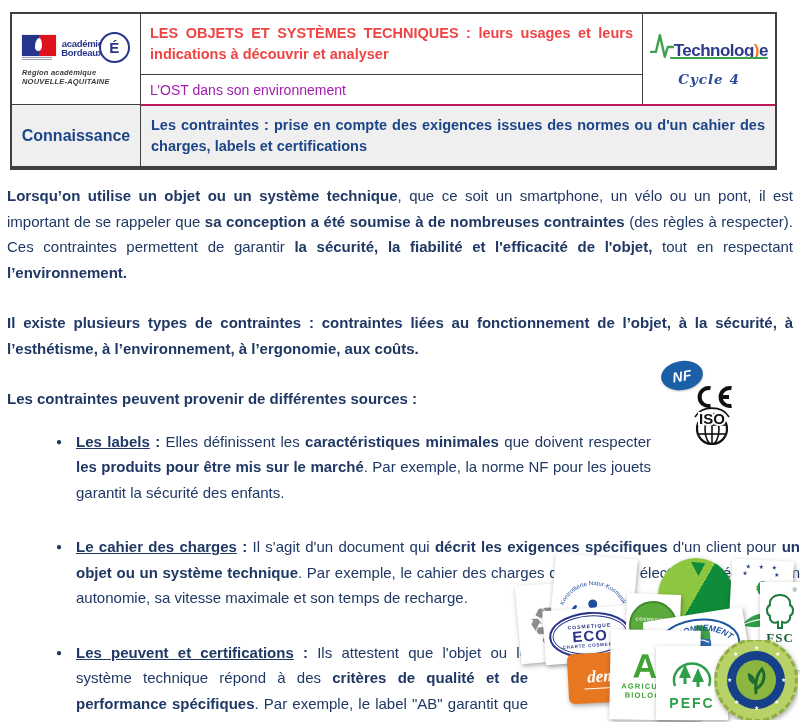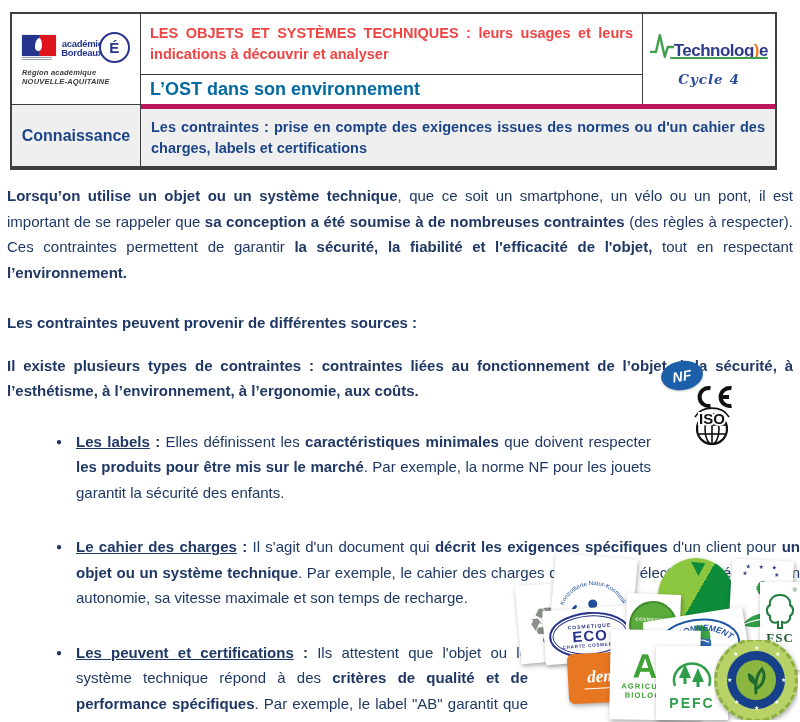--- a/index.html
+++ b/index.html
@@ -12,23 +12,23 @@
     position:absolute;left:10px;top:12px;width:767px;
     display:grid;grid-template-columns:129px 1fr 132px;grid-template-rows:61px 29px 62px;
     border:2px solid #3f3f3f;border-bottom-width:4px;background:#fff;box-sizing:border-box;
   }
   .hdr>div{box-sizing:border-box;}
   .cell-logo{grid-row:1/3;grid-column:1;border-right:1px solid #3f3f3f;display:flex;flex-direction:column;justify-content:center;padding:4px 6px;}
   .cell-title{grid-row:1;grid-column:2;border-right:1px solid #3f3f3f;border-bottom:1px solid #3f3f3f;display:flex;align-items:center;padding:4px 9px;}
   .cell-ost{grid-row:2;grid-column:2;border-right:1px solid #3f3f3f;display:flex;align-items:center;padding:2px 9px;}
   .cell-tech{grid-row:1/3;grid-column:3;display:flex;flex-direction:column;align-items:center;justify-content:center;gap:4px;}
   .cell-know{grid-row:3;grid-column:1;background:#EFEFEF;border-top:1px solid #3f3f3f;border-right:1px solid #3f3f3f;display:flex;align-items:center;justify-content:center;}
-  .cell-row3{grid-row:3;grid-column:2/4;background:#EFEFEF;border-top:5px solid #be185d;display:flex;align-items:center;padding:4px 10px;}
+  .cell-row3{grid-row:3;grid-column:2/4;background:#EFEFEF;border-top:2px solid #be185d;display:flex;align-items:center;padding:4px 10px;}
   .t-title{font-size:14.5px;font-weight:bold;color:#ef4444;text-align:justify;line-height:21px;}
-  .t-ost{font-size:18px;font-weight:bold;color:#0369a1;}
+  .t-ost{font-size:14px;font-weight:normal;color:#a21caf;}
   .t-know{font-size:16px;font-weight:bold;color:#1C4587;}
   .t-row3{font-size:14.5px;font-weight:bold;color:#1C4587;text-align:justify;line-height:21px;}
   
   .acad-top{display:flex;align-items:center;justify-content:center;gap:5px;}
   .flag{width:34px;height:21px;display:flex;position:relative;box-shadow:0 0 0 0.5px #ddd;}
   .flag .fb{flex:1;background:#26348B;position:relative;}
   .flag .fr{flex:1;background:#DF131E;}
   .flag .marianne{position:absolute;right:-3px;top:3px;width:7px;height:13px;background:#fff;border-radius:60% 40% 50% 50%/70% 60% 40% 30%;z-index:1;}
   .flag-motto{height:4px;margin-top:1px;display:flex;flex-direction:column;gap:1px;}
   .flag-motto i{display:block;height:1px;background:#9aa0b5;width:30px;}
@@ -167,22 +167,22 @@
       <div class="t-know">Connaissance</div>
     </div>
 
     <div class="cell-row3">
       <div class="t-row3">Les contraintes : prise en compte des exigences issues des normes ou d'un cahier des charges, labels et certifications</div>
     </div>
   </div>
 
   <div class="content">
     <p class="para runs"><span class="b">Lorsqu’on utilise un objet ou un système technique</span><span>, que ce soit un smartphone, un vélo ou un pont, il est important de se rappeler que </span><span class="b">sa conception a été soumise à de nombreuses contraintes</span><span> (des règles à respecter). Ces contraintes permettent de garantir </span><span class="b">la sécurité, la fiabilité et l'efficacité de l'objet,</span><span> tout en respectant </span><span class="b">l’environnement.</span></p>
+    <p class="para runs"><span class="b">Il existe plusieurs types de contraintes : contraintes liées au fonctionnement de l’objet, à la sécurité, à l’esthétisme, à l’environnement, à l’ergonomie, aux coûts.</span></p>
     <p class="para runs p3"><span class="b">Les contraintes peuvent provenir de différentes sources :</span></p>
-    <p class="para runs"><span class="b">Il existe plusieurs types de contraintes : contraintes liées au fonctionnement de l’objet, à la sécurité, à l’esthétisme, à l’environnement, à l’ergonomie, aux coûts.</span></p>
     <ul class="blist">
       <li class="w1 runs"><span class="b u">Les labels</span><span class="b"> : </span><span>Elles définissent les </span><span class="b">caractéristiques minimales</span><span> que doivent respecter </span><span class="b">les produits pour être mis sur le marché</span><span>. Par exemple, la norme NF pour les jouets garantit la sécurité des enfants.</span></li>
       <li class="w2 runs"><span class="b u">Le cahier des charges</span><span class="b"> : </span><span>Il s'agit d'un document qui </span><span class="b">décrit les exigences spécifiques</span><span> d'un client pour </span><span class="b">un objet ou un système technique</span><span>. Par exemple, le cahier des charges d'une voiture électrique précisera son autonomie, sa vitesse maximale et son temps de recharge.</span></li>
       <li class="w3 runs"><span class="b u">Les peuvent et certifications</span><span class="b"> : </span><span>Ils attestent que l'objet ou le système technique répond à des </span><span class="b">critères de qualité et de performance spécifiques</span><span>. Par exemple, le label "AB" garantit que les produits alimentaires sont issus de l'agriculture biologique.</span></li>
     </ul>
   </div>
 
   <div class="norms">
     <div class="nf-oval">
         <span>NF</span>

